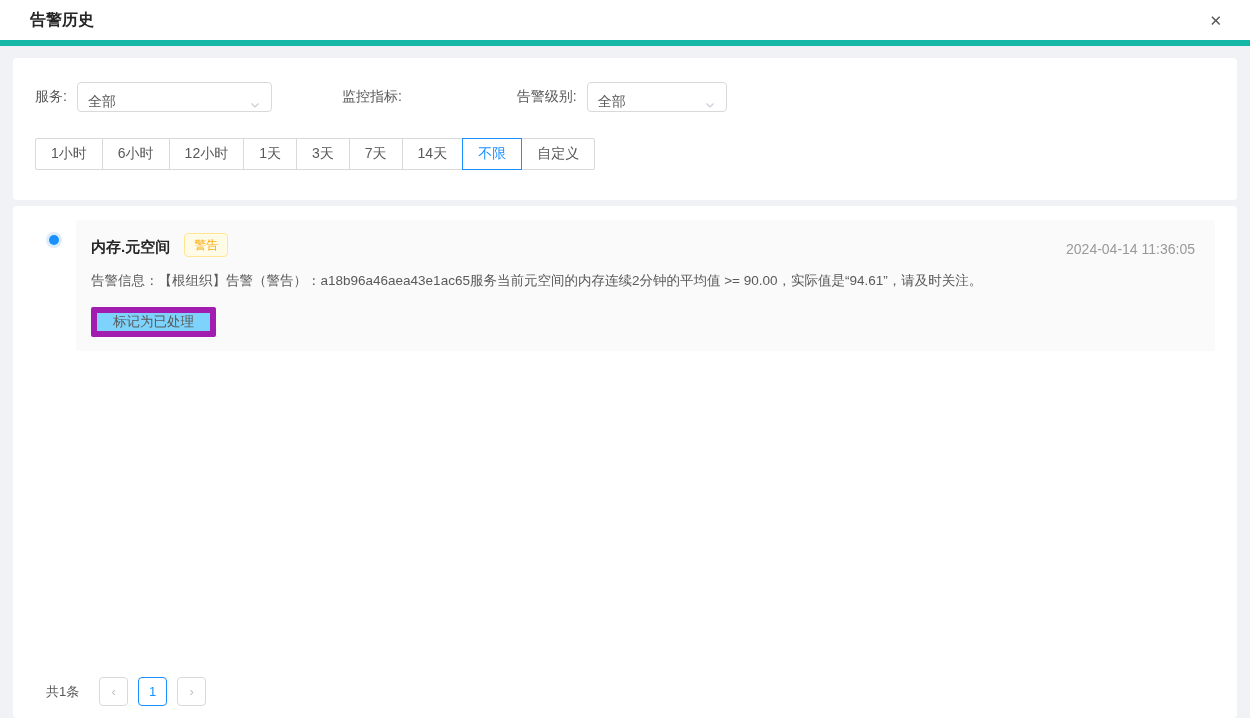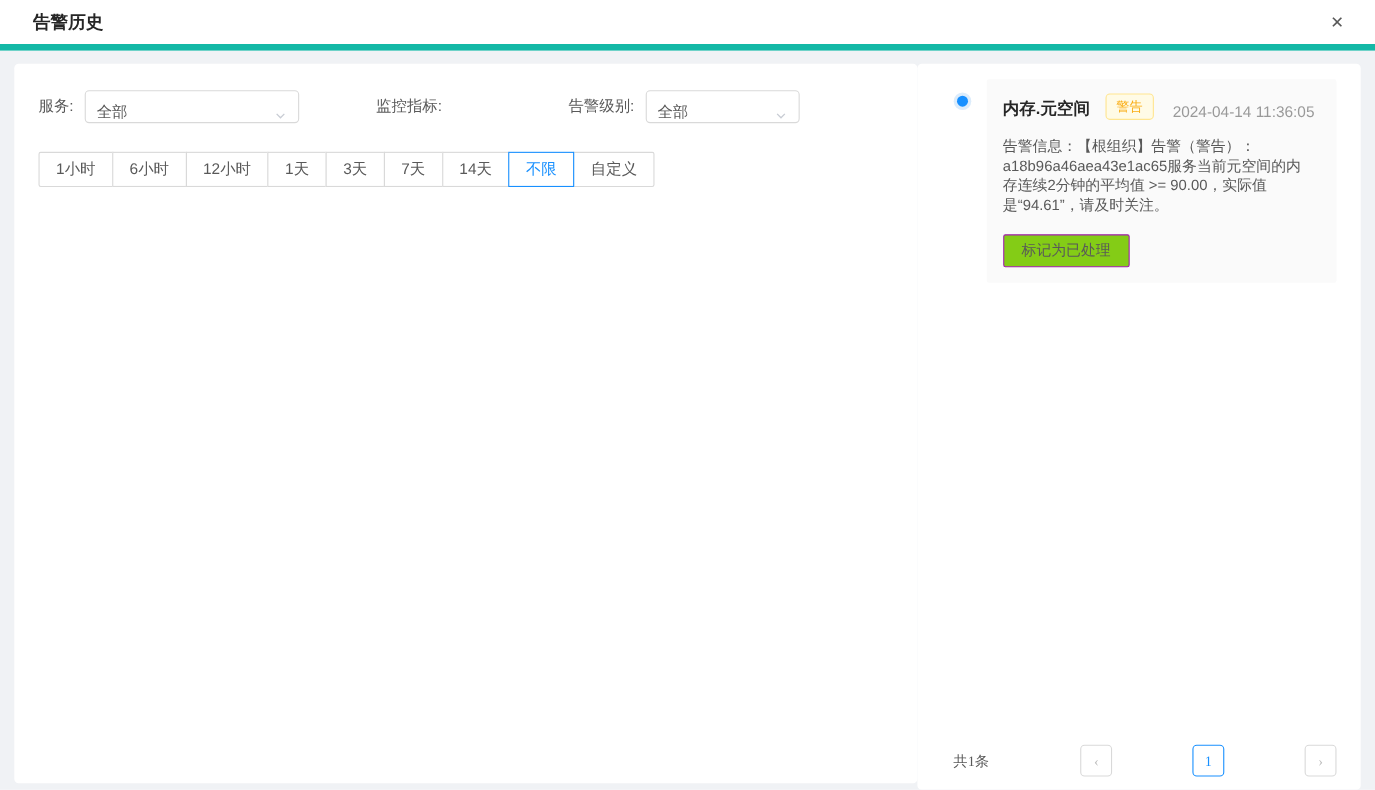--- a/index.html
+++ b/index.html
@@ -30,20 +30,21 @@
     color: #595959;
     cursor: pointer;
     line-height: 1;
     padding: 4px;
   }
   
   .page-body {
     height: 672px;
     padding: 12px 13px 0 13px;
     display: flex;
+    flex-direction: column;
   }
   .card {
     background: #fff;
     border-radius: 4px;
   }
   
   .filter-card {
     padding: 24px 22px 30px 22px;
     margin-bottom: 6px;
   }
@@ -153,34 +154,33 @@
     margin-left: auto;
     color: #999;
     font-size: 14px;
   }
   .alert-info { margin-top: 15px; color: #595959; font-size: 13.5px; }
   .alert-service { margin-top: 13px; color: #595959; font-size: 13.5px; }
   .handle-btn {
     margin-top: 17px;
     height: 30px;
     padding: 0 16px;
-    background: #84cc16;
-    border: 1px solid #a21caf;
+    background: #7dd3fc;
+    border: 6px solid #a21caf;
     border-radius: 2px;
     color: #595959;
     font-size: 13.5px;
     cursor: pointer;
   }
   
   .pagination {
     display: flex;
     align-items: center;
-    justify-content: space-between;
+    justify-content: flex-start;
     padding-bottom: 2px;
-    font-family: Liberation Serif, serif;
   }
   .page-total { font-size: 13px; color: #595959; margin-right: 10px; }
   .page-btn {
     width: 29px; height: 29px;
     border: 1px solid #d9d9d9;
     border-radius: 4px;
     background: #fff;
     display: flex;
     align-items: center;
     justify-content: center;

